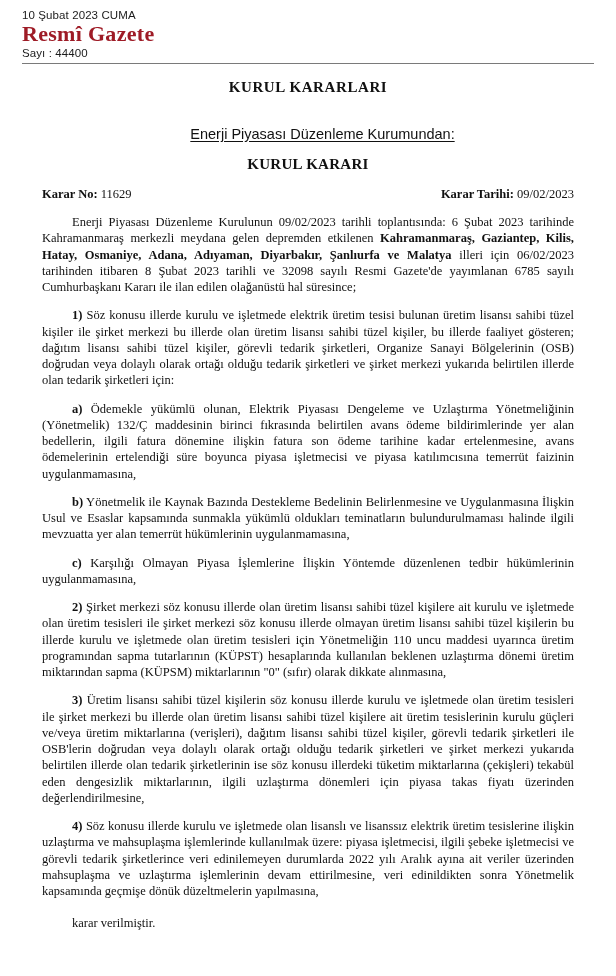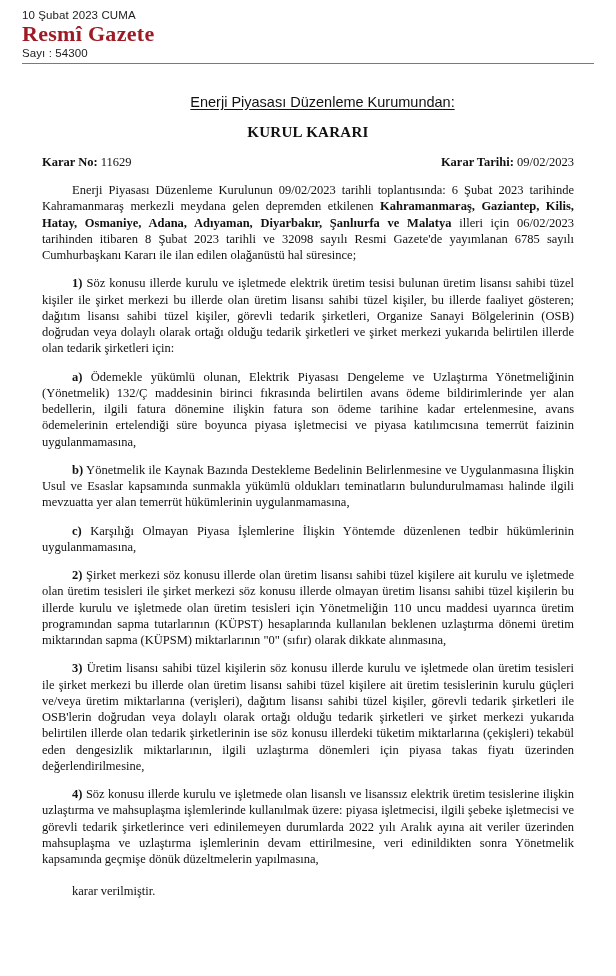--- a/index.html
+++ b/index.html
@@ -117,25 +117,26 @@
   .body b, .body strong { font-weight: bold; }
 </style>
 </head>
 <body>
 
 <div class="page">
 
   <div class="masthead">
     <div class="masthead-date">10 Şubat 2023 CUMA</div>
     <div class="masthead-title" style="color: rgb(158, 27, 38);">Resmî Gazete</div>
-    <div class="masthead-issue">Sayı : 54300</div>
+    <div class="masthead-issue">Sayı : 44400</div>
   </div>
 
   <hr class="rule">
 
+  <div class="doc-heading">KURUL KARARLARI</div>
 
   <div class="agency"><span>Enerji Piyasası Düzenleme Kurumundan:</span></div>
 
   <div class="decision-heading">KURUL KARARI</div>
 
   <div class="meta-row">
     <div><b>Karar No:</b> <span>11629</span></div>
     <div><b>Karar Tarihi:</b> <span>09/02/2023</span></div>
   </div>
 

